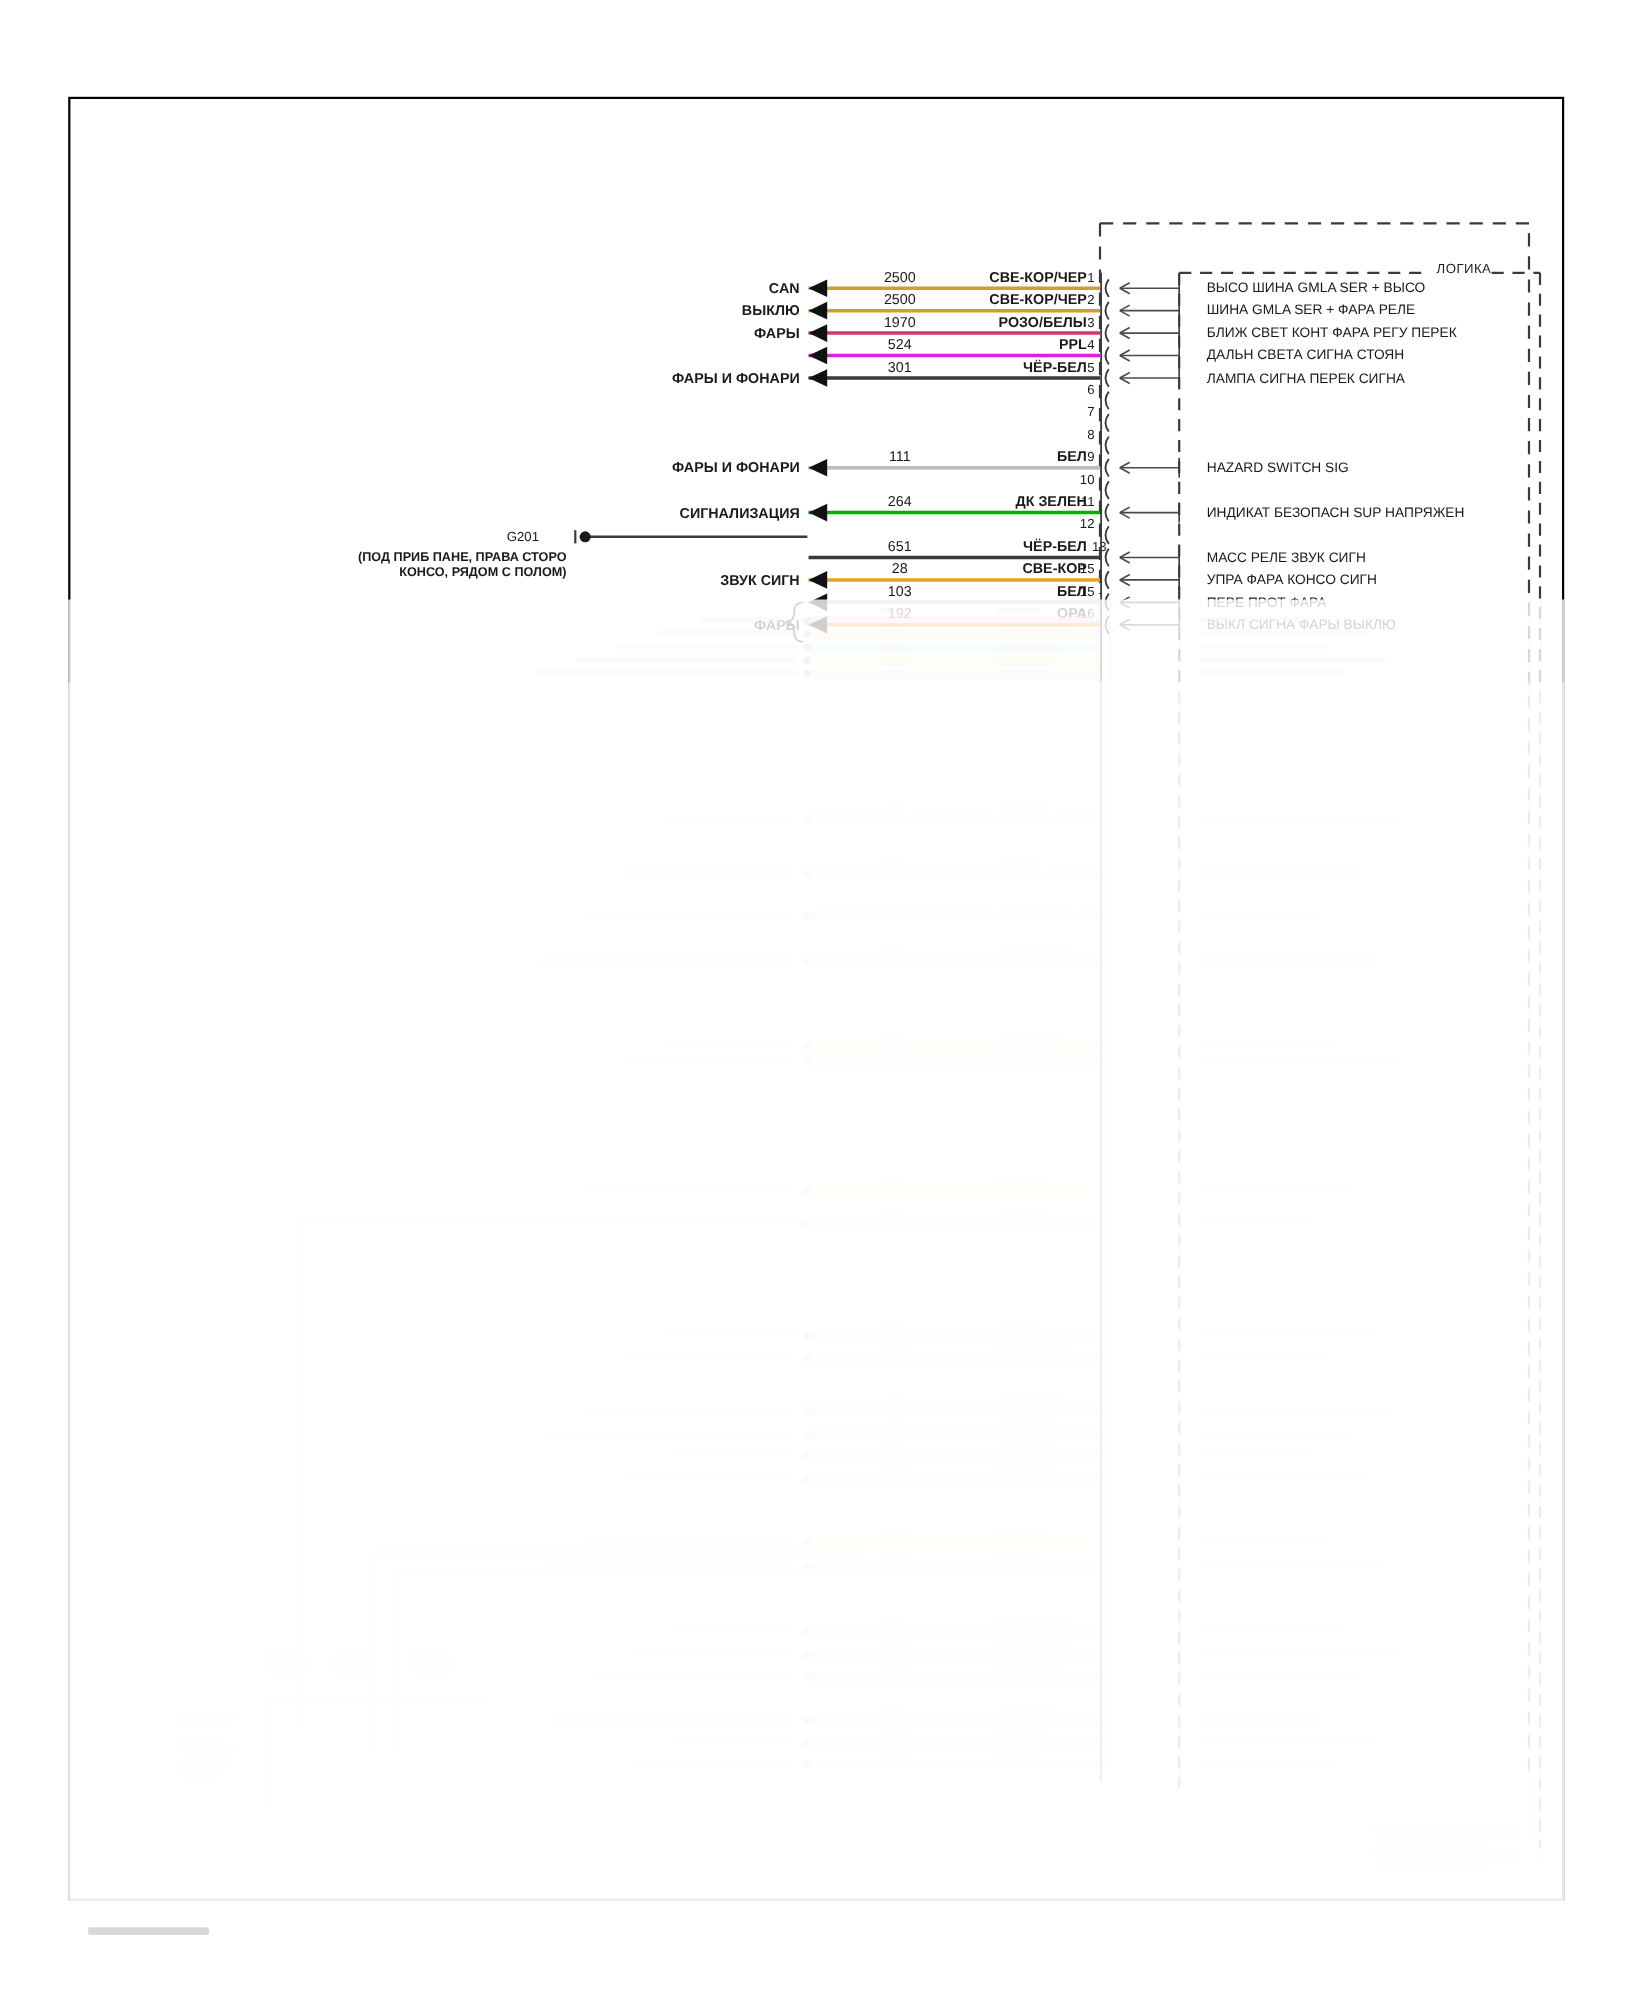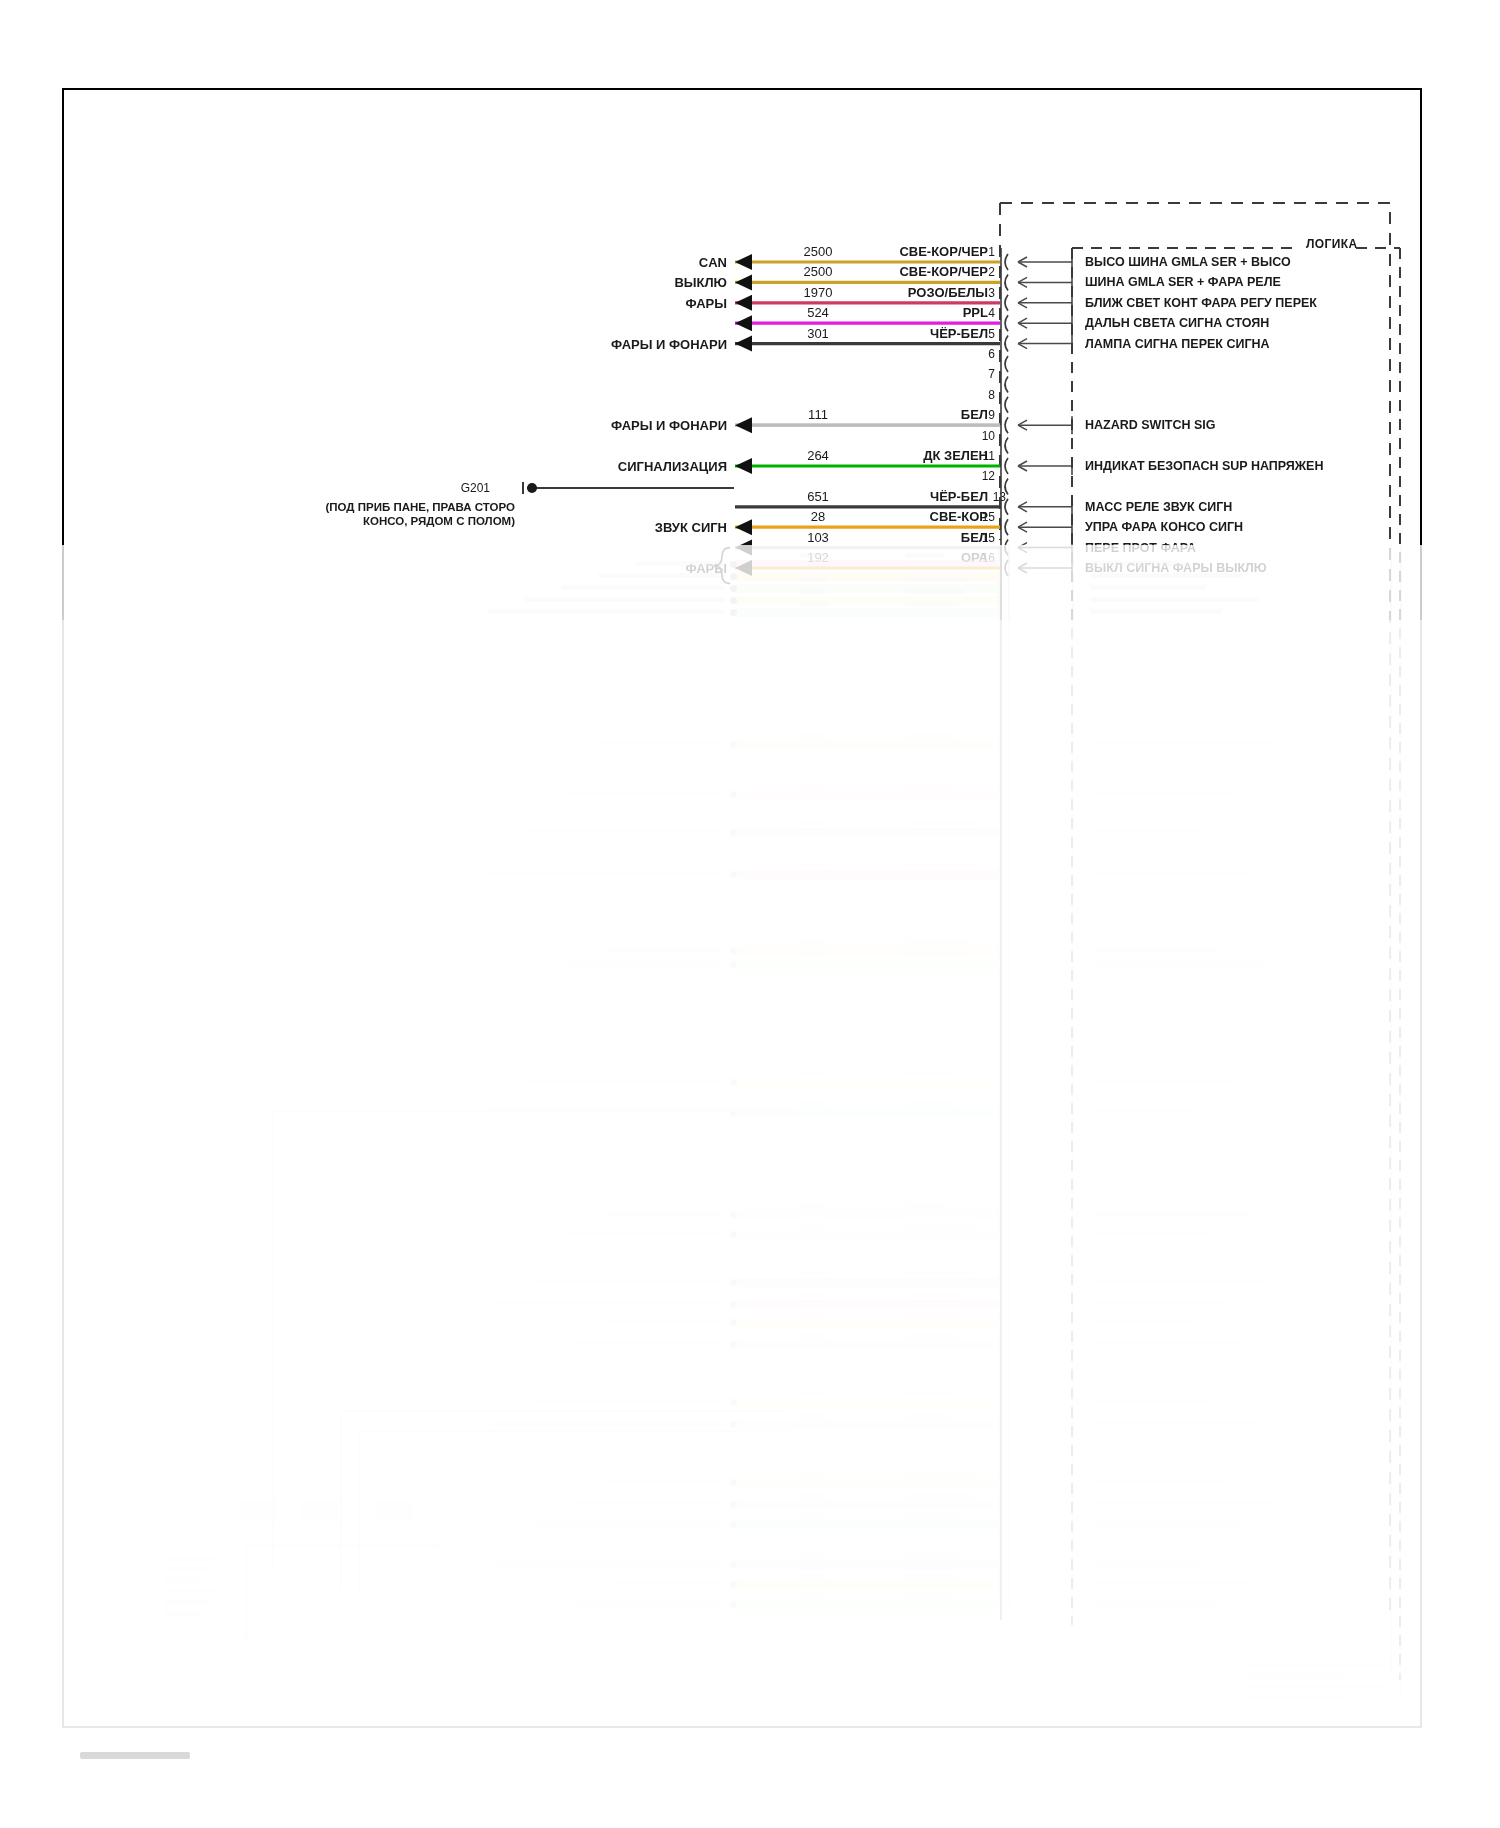--- a/index.html
+++ b/index.html
@@ -78,26 +78,27 @@
     transform: translate(-100%, -100%);
   }
   .lbl-pin {             
     font-size: 12px;
     font-weight: 400;
     text-align: right;
     transform: translate(-100%, -100%);
   }
   .lbl-right {           
     font-size: 12.5px;
-    font-weight: 700;
+    font-weight: 400;
     transform: translateY(-50%);
+    margin-left: 12px;
   }
   .lbl-logic {
     font-size: 12px;
-    font-weight: 700;
+    font-weight: 400;
     letter-spacing: .4px;
   }
   .lbl-gnd {
     font-size: 12px;
     font-weight: 400;
     text-align: right;
     transform: translateY(-50%);
   }
   .lbl-gnd-note {
     font-size: 11.5px;

